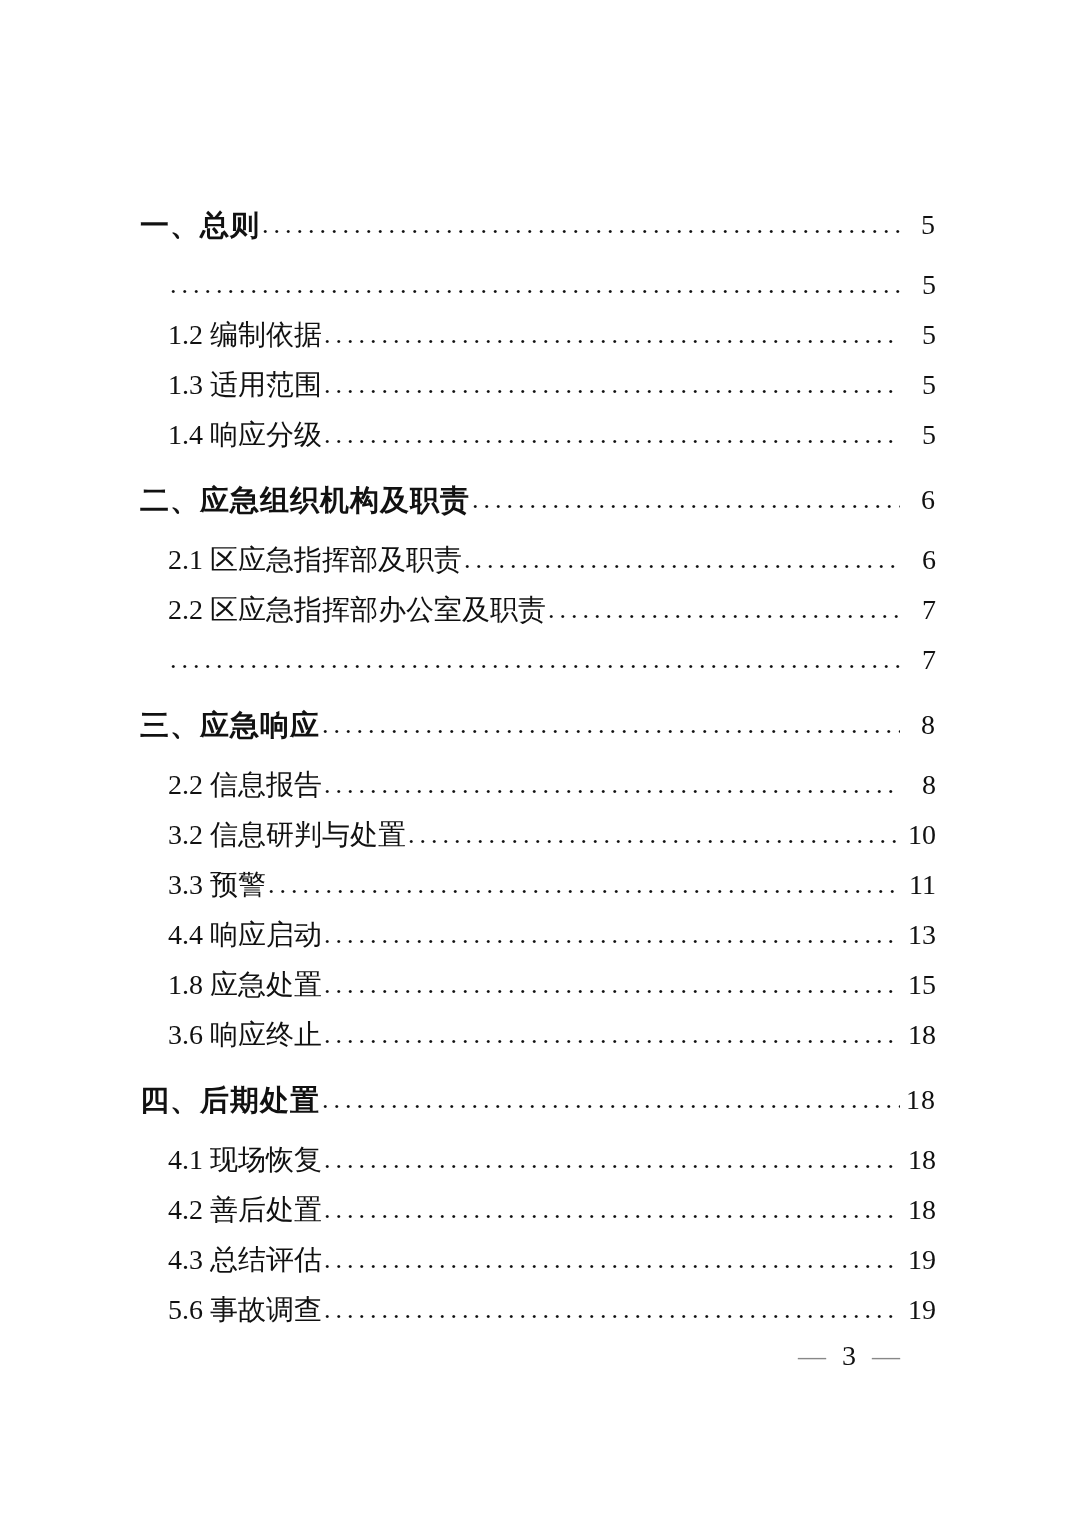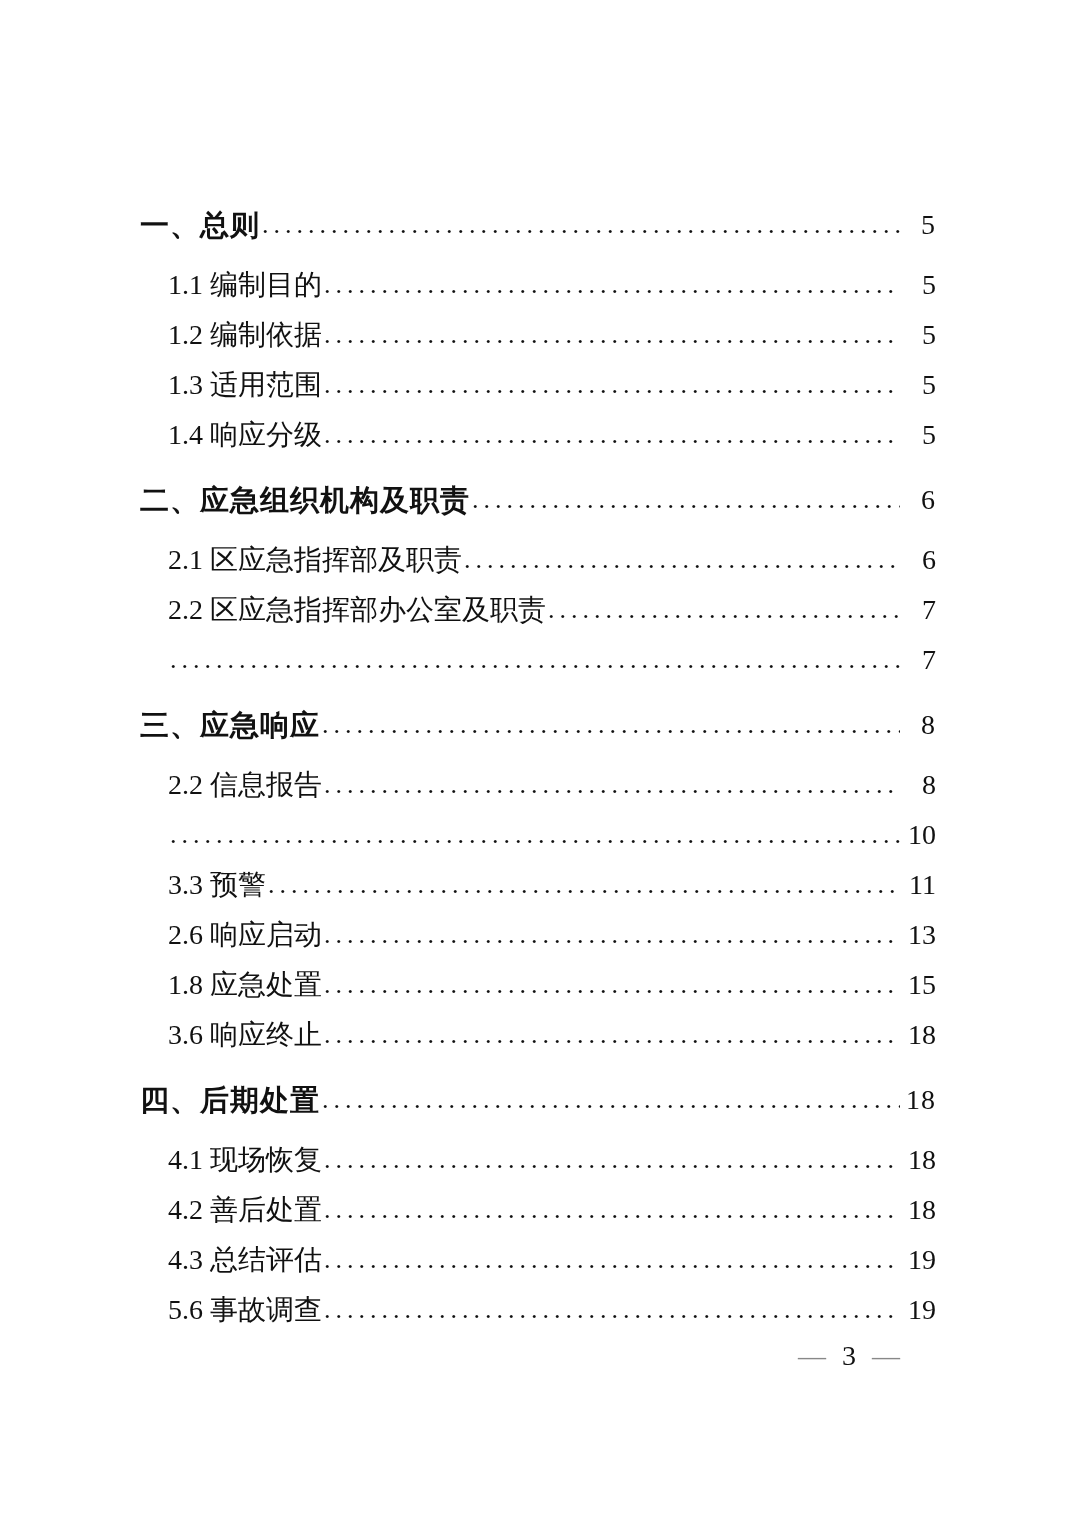--- a/index.html
+++ b/index.html
@@ -89,21 +89,20 @@
 
 <div class="page">
   <nav class="toc" id="toc">
 
   <div class="toc-row level-1">
         <span class="toc-label">一、总则</span>
         <span class="leader">......................................................................................................................................................</span>
         <span class="toc-page">5</span>
       </div>
       <div class="toc-row level-2">
-        <span class="toc-label">1.1 编制目的</span>
         <span class="leader">......................................................................................................................................................</span>
         <span class="toc-page">5</span>
       </div>
       <div class="toc-row level-2">
         <span class="toc-label">1.2 编制依据</span>
         <span class="leader">......................................................................................................................................................</span>
         <span class="toc-page">5</span>
       </div>
       <div class="toc-row level-2">
         <span class="toc-label">1.3 适用范围</span>
@@ -138,30 +137,31 @@
         <span class="toc-label">三、应急响应</span>
         <span class="leader">......................................................................................................................................................</span>
         <span class="toc-page">8</span>
       </div>
       <div class="toc-row level-2">
         <span class="toc-label">2.2 信息报告</span>
         <span class="leader">......................................................................................................................................................</span>
         <span class="toc-page">8</span>
       </div>
       <div class="toc-row level-2">
+        <span class="toc-label">3.2 信息研判与处置</span>
         <span class="leader">......................................................................................................................................................</span>
         <span class="toc-page">10</span>
       </div>
       <div class="toc-row level-2">
         <span class="toc-label">3.3 预警</span>
         <span class="leader">......................................................................................................................................................</span>
         <span class="toc-page">11</span>
       </div>
       <div class="toc-row level-2">
-        <span class="toc-label">2.6 响应启动</span>
+        <span class="toc-label">4.4 响应启动</span>
         <span class="leader">......................................................................................................................................................</span>
         <span class="toc-page">13</span>
       </div>
       <div class="toc-row level-2">
         <span class="toc-label">1.8 应急处置</span>
         <span class="leader">......................................................................................................................................................</span>
         <span class="toc-page">15</span>
       </div>
       <div class="toc-row level-2">
         <span class="toc-label">3.6 响应终止</span>

